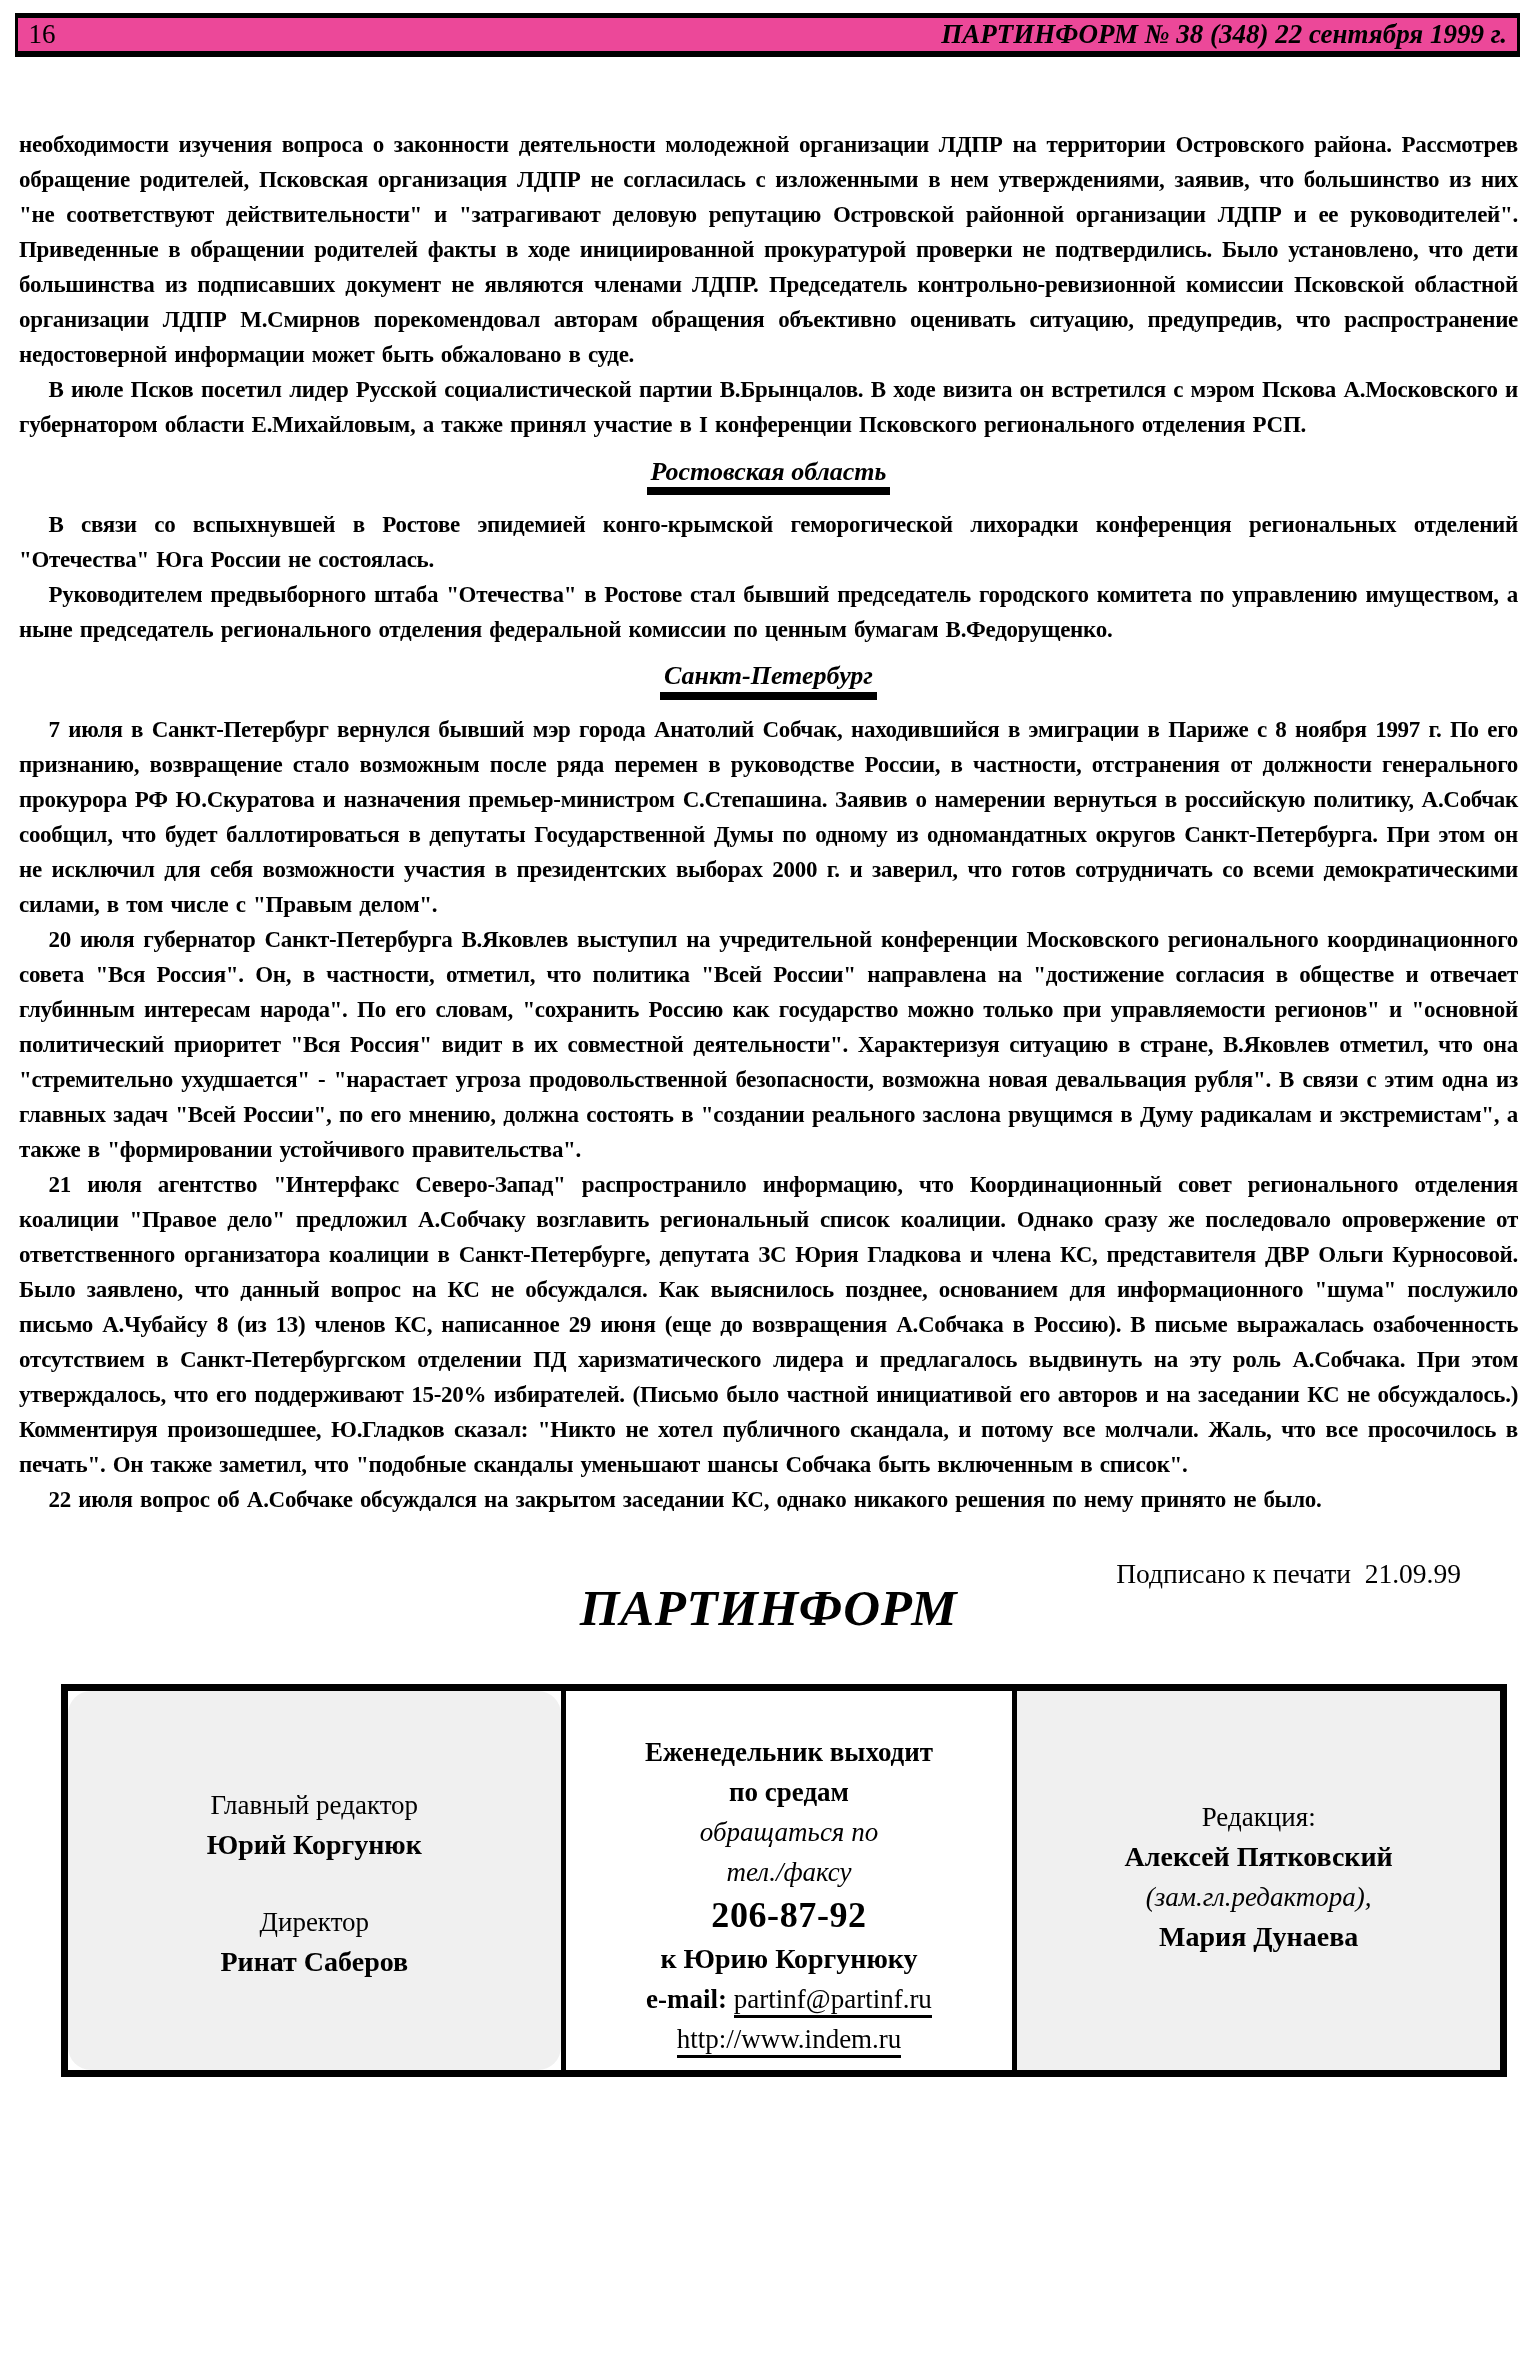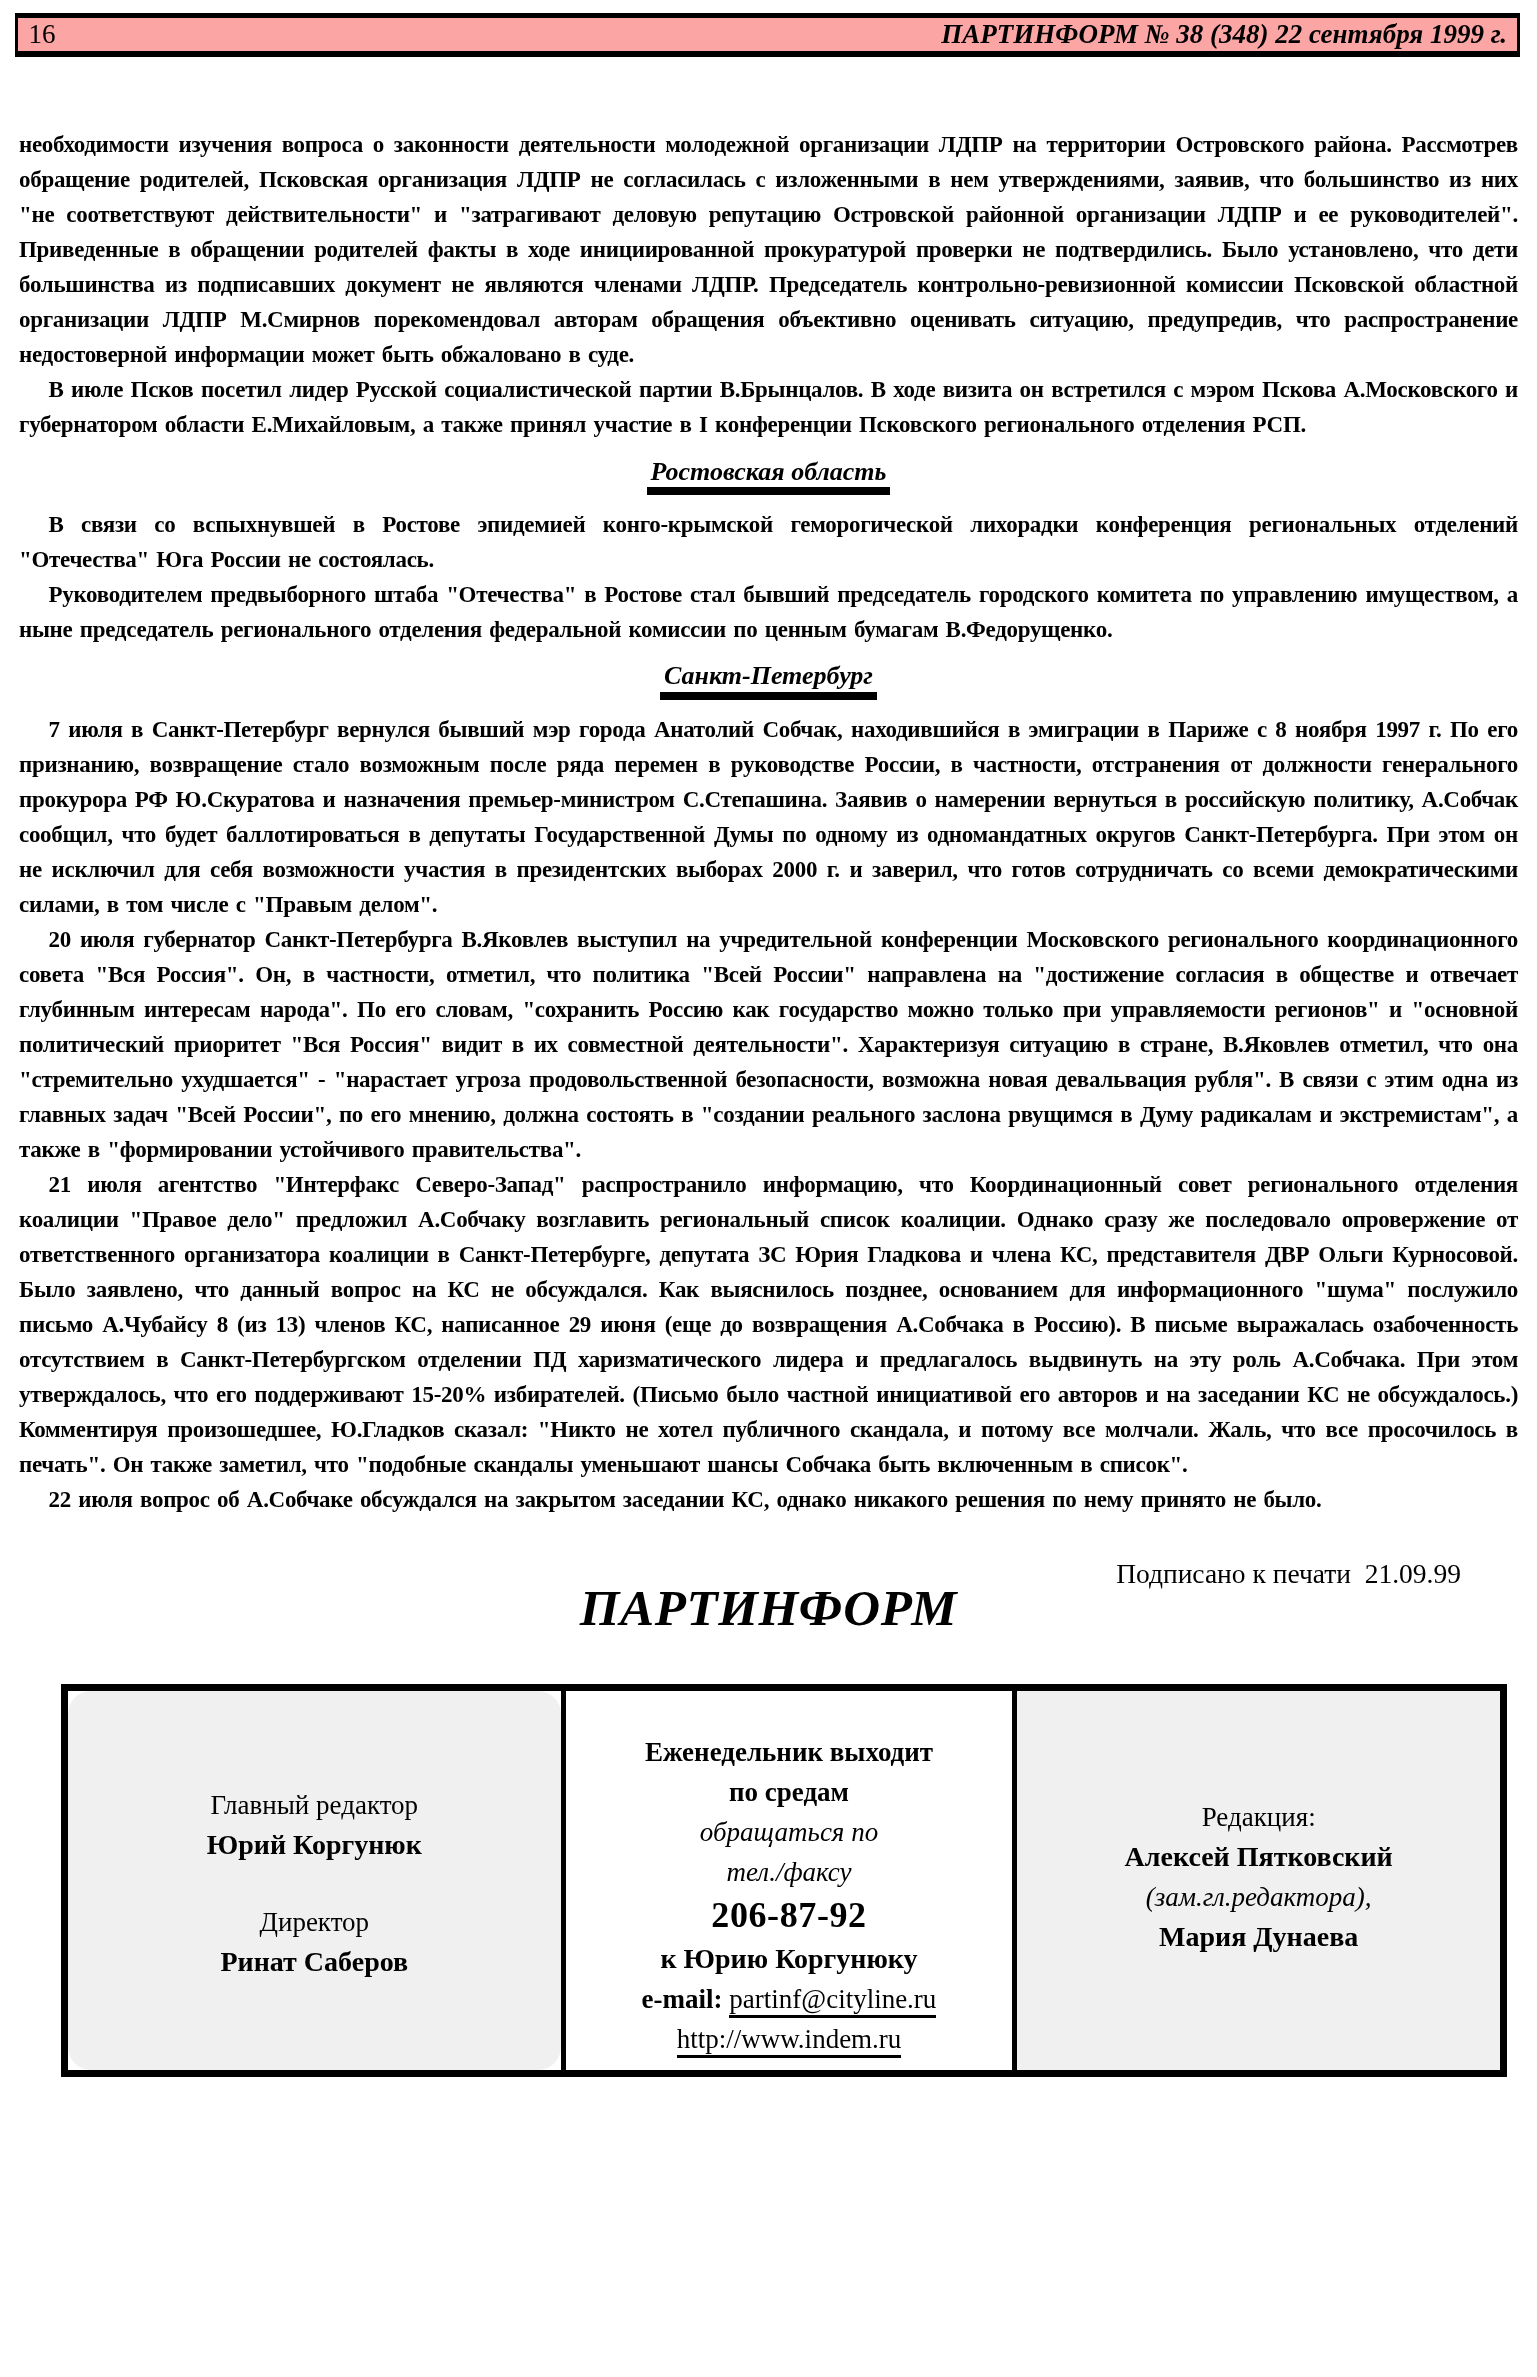--- a/index.html
+++ b/index.html
@@ -21,21 +21,21 @@
     position: absolute;
     left: 15.4px; right: 16.7px; top: 13px;
     height: 33px;
     border: 3.2px solid #000;
     border-top-width: 5.8px;
     border-bottom-width: 6.4px;
     display: flex;
     justify-content: space-between;
     align-items: center;
     padding: 0 10.2px;
-    background: #fca5a5;
+    background: #ec4899;
   }
   .page-num { font-size: 27px; line-height: 1; }
   .issue-title { font-size: 27px; line-height: 1; font-style: italic; font-weight: bold; }
 
   
   .content {
     position: absolute;
     left: 19px; right: 19px; top: 127px;
   }
   .body-p {
@@ -146,21 +146,21 @@
 
     <div class="col-cell cell-mid">
       <div class="b">Еженедельник выходит</div>
       <div class="b">по средам</div>
       <div class="i">обращаться по</div>
       <div class="i">тел./факсу</div>
       <div class="phone">206-87-92</div>
       <div class="b name-line">к Юрию Коргунюку</div>
       <div>
         <span class="b">e-mail:</span>
-        <span class="u">partinf@cityline.ru</span>
+        <span class="u">partinf@partinf.ru</span>
       </div>
       <div>
         <span class="u">http://www.indem.ru</span>
       </div>
     </div>
 
     <div class="col-cell cell-right cell-gray">
       <div>Редакция:</div>
       <div class="b name-line">Алексей Пятковский</div>
       <div class="i">(зам.гл.редактора),</div>

